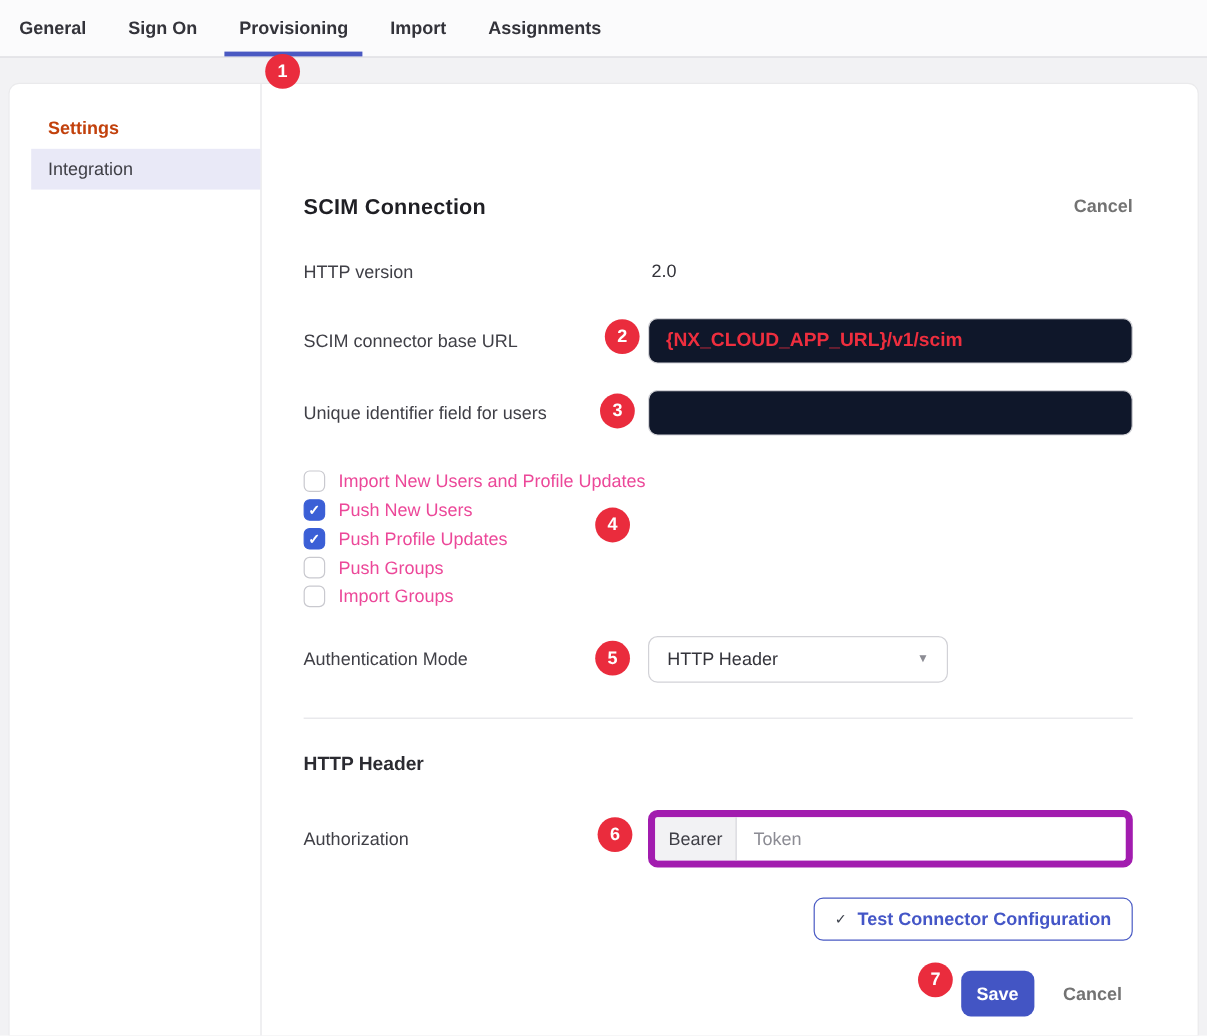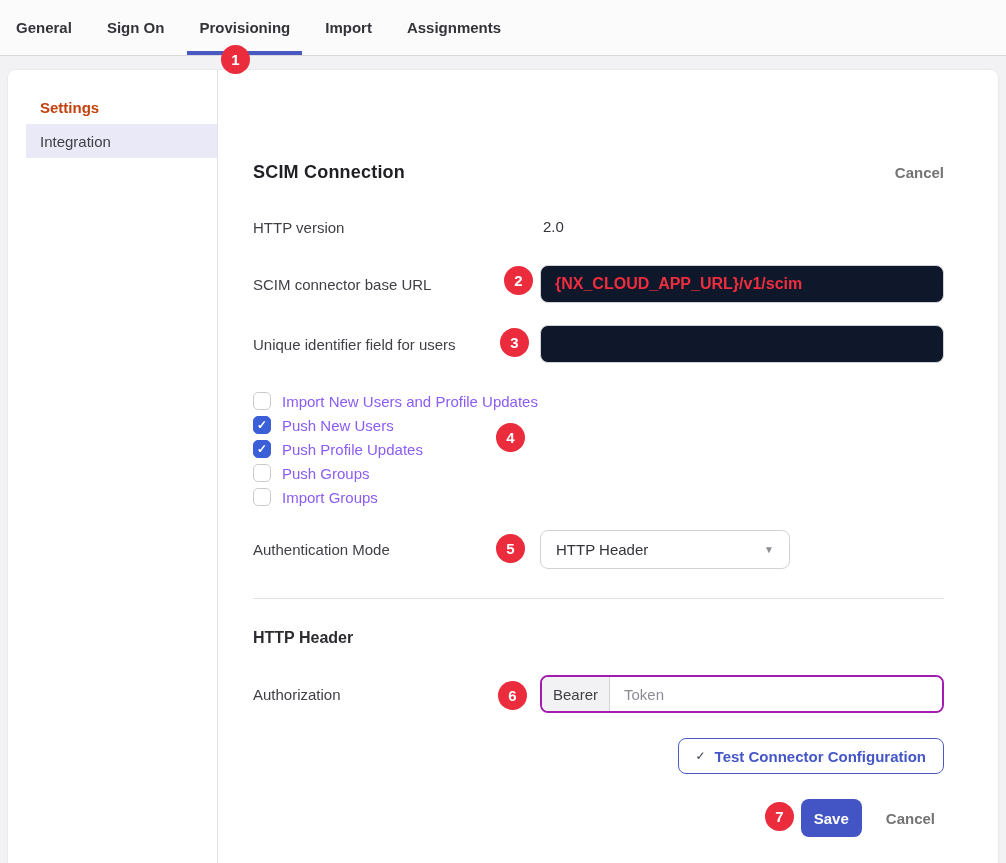--- a/index.html
+++ b/index.html
@@ -7,21 +7,21 @@
   body {
     font-family:"Liberation Sans", sans-serif;
     background:#f2f2f4;
     position:relative;
     overflow:hidden;
     color:#3f3f46;
   }
 
   
   .tabbar {
-    height:56px; background:#fbfbfc;
+    height:48px; background:#fbfbfc;
     border-bottom:1px solid #d8d8dc;
     display:flex; align-items:stretch;
     padding-left:4px;
   }
   .tab {
     display:flex; align-items:center;
     padding:0 12px; margin-right:11px;
     font-size:15px; font-weight:700; color:#33333a;
     border-bottom:4px solid transparent;
     padding-top:4px;
@@ -92,40 +92,40 @@
     width:18px; height:18px; border-radius:5px;
     border:1.5px solid #c9c9cf; background:#fff;
     display:flex; align-items:center; justify-content:center;
     flex:0 0 18px;
   }
   .checkbox-row.checked .checkbox-box {
     background:#3b5fd6; border-color:#3b5fd6;
   }
   .checkbox-check { display:none; color:#fff; font-size:12px; font-weight:700; line-height:1; }
   .checkbox-row.checked .checkbox-check { display:block; }
-  .checkbox-label { margin-left:11px; font-size:15px; color:#8b5cf6; }
+  .checkbox-label { margin-left:11px; font-size:15px; color:#ec4899; }
 
   .row-authmode { margin-top:21px; }
   .select {
     width:250px; height:39px;
     border:1px solid #d2d2d7; border-radius:8px;
     display:flex; align-items:center; justify-content:space-between;
     padding:0 15px; font-size:15px; color:#33333a;
     background:#fff; cursor:pointer;
   }
   .select-caret { color:#8c8c94; font-size:10px; }
 
   .divider { margin-top:29px; border-top:1px solid #e4e4e8; height:0; }
 
   .section-heading { margin-top:30px; font-size:16px; font-weight:700; color:#2b2b31; height:22px; }
 
   .row-authz { margin-top:24px; }
   .input-group {
-    display:flex; width:100%; height:38px;
-    border:2px solid #a21caf; border-radius:8px;
+    display:flex; width:100%; height:48px;
+    border:6px solid #a21caf; border-radius:8px;
     overflow:hidden; background:#fff;
   }
   .input-prefix {
     flex:0 0 68px; background:#f2f2f4;
     border-right:1px solid #d2d2d7;
     display:flex; align-items:center; justify-content:center;
     font-size:15px; color:#3f3f46;
   }
   .input-group input {
     flex:1; border:none; outline:none; padding:0 14px;

